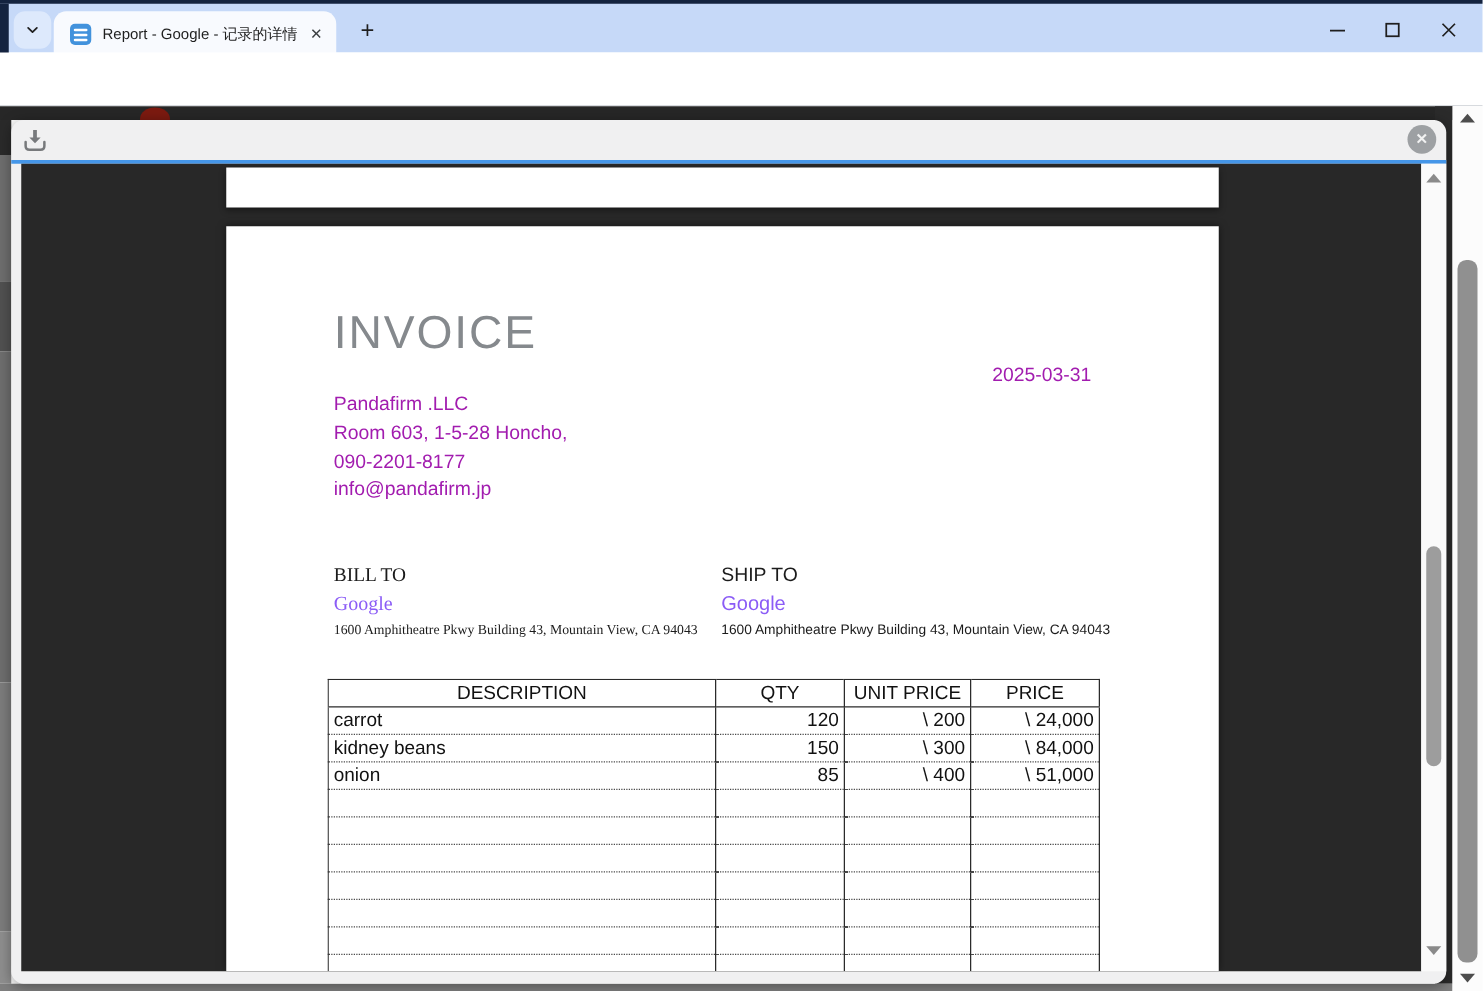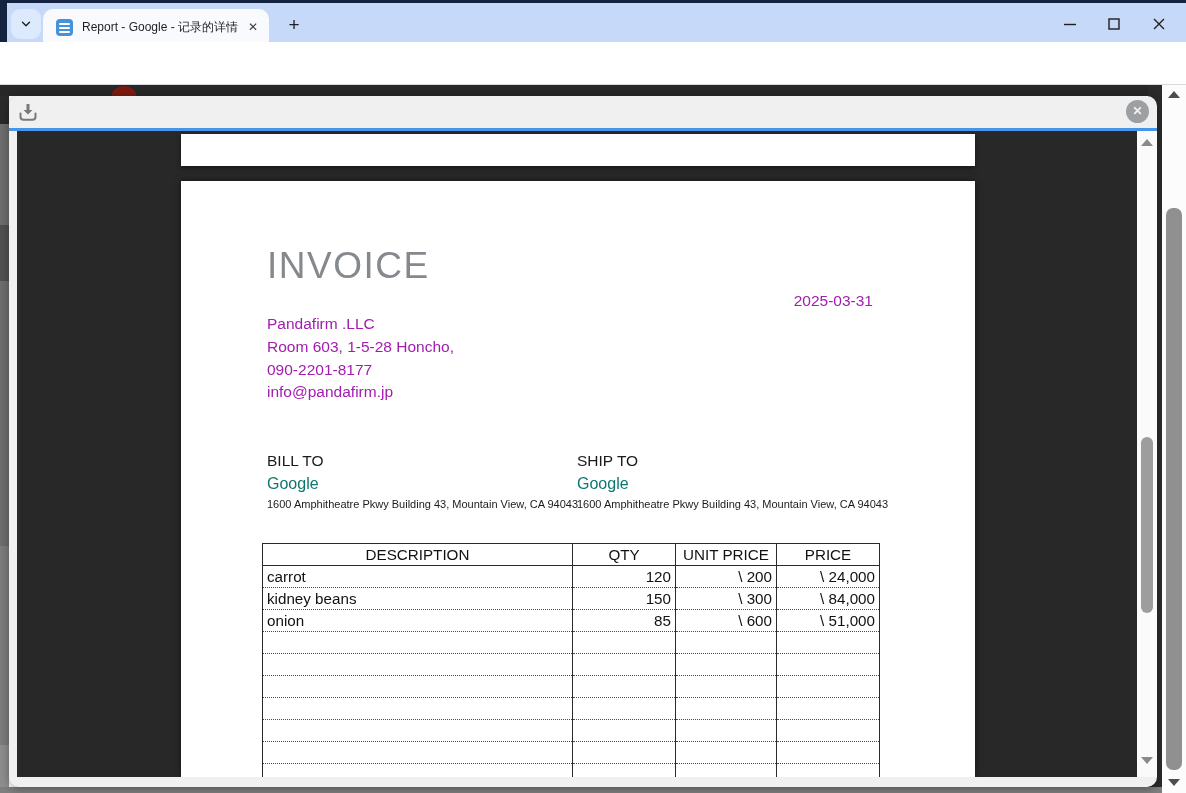--- a/index.html
+++ b/index.html
@@ -64,23 +64,23 @@
   #page-prev { position:absolute; left:164px; top:3px; width:794px; height:32px; background:#ffffff;
     box-shadow:0 2px 5px rgba(0,0,0,.45); }
   #page { position:absolute; left:164px; top:50px; width:794px; height:596px; background:#ffffff;
     box-shadow:0 0 6px rgba(0,0,0,.5); overflow:hidden; }
 
   
   #inv-title { position:absolute; left:86px; top:64px; font-size:37px; color:#85898d; letter-spacing:1.5px; }
   #inv-date { position:absolute; right:102px; top:111px; font-size:15.5px; color:#a21caf; }
   #seller { position:absolute; left:86px; top:132px; font-size:15.5px; color:#a21caf; line-height:22.8px; }
   .party-label { position:absolute; top:271px; font-size:15.5px; color:#1b1b1b; }
-  .party-name { position:absolute; top:294px; font-size:16px; color:#0f766e; }
+  .party-name { position:absolute; top:294px; font-size:16px; color:#8b5cf6; }
   .party-addr { position:absolute; top:317px; font-size:11px; color:#1b1b1b; white-space:nowrap; }
-  .col-bill { left:86px; } .col-ship { left:396px; }
+  .col-bill { left:86px;font-family:Liberation Serif, serif; } .col-ship { left:396px; }
   #tablewrap { position:absolute; left:81px; top:362px; width:621px; height:234px; overflow:hidden; }
   table.inv { border-collapse:collapse; table-layout:fixed; width:617px; border:1.5px solid #2b2b2b;
     font-size:15.2px; color:#111; }
   table.inv th { font-weight:400; height:22px; border-right:1px solid #2b2b2b; border-bottom:1px solid #2b2b2b;
     text-align:center; }
   table.inv td { height:22px; border-right:1px solid #2b2b2b; border-bottom:1px dotted #4a4a4a; padding:0 4px;
     overflow:hidden; white-space:nowrap; }
   table.inv th:last-child, table.inv td:last-child { border-right:none; }
   td.num { text-align:right; }
 
@@ -266,21 +266,21 @@
             </tr>
             <tr>
               <td>kidney beans</td>
               <td class="num">150</td>
               <td class="num">\ 300</td>
               <td class="num">\ 84,000</td>
             </tr>
             <tr>
               <td>onion</td>
               <td class="num">85</td>
-              <td class="num">\ 600</td>
+              <td class="num">\ 400</td>
               <td class="num">\ 51,000</td>
             </tr>
             <tr>
                   <td></td>
                   <td></td>
                   <td></td>
                   <td></td>
                 </tr>
             <tr>
                   <td></td>

